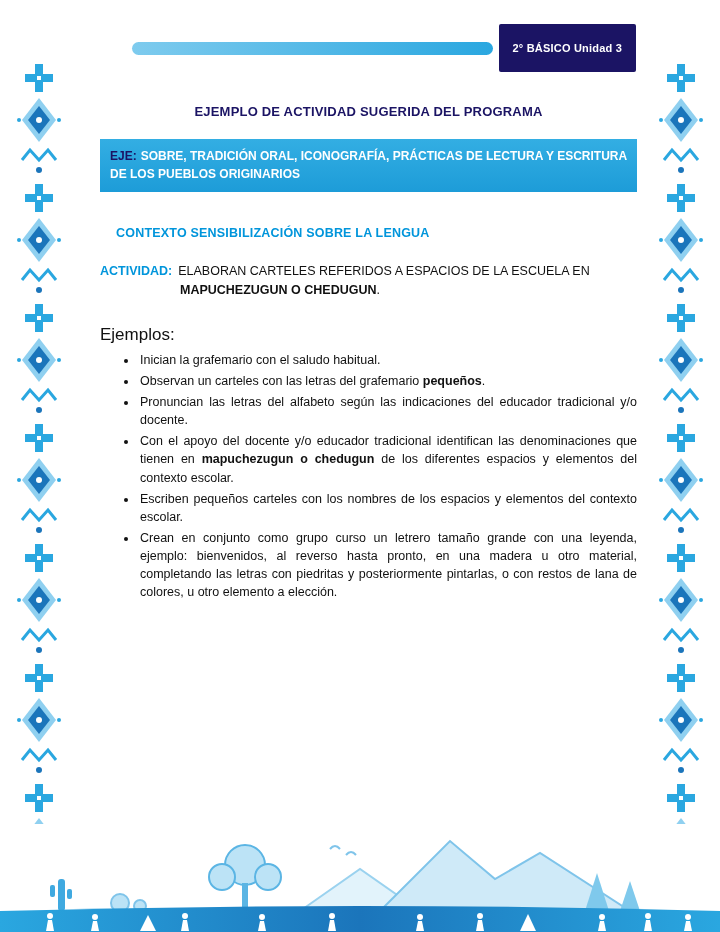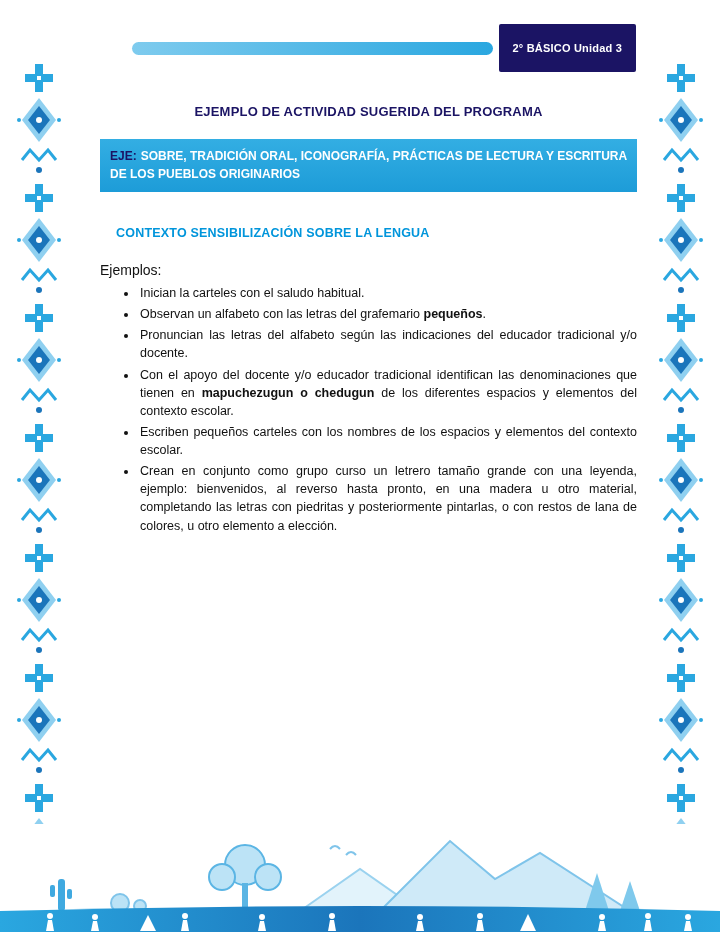--- a/index.html
+++ b/index.html
@@ -49,21 +49,21 @@
     color:#0095DB; letter-spacing:.2px;
   }
 
   .activity {
     margin:0 0 24px; font-size:12.5px; line-height:1.55;
     padding-left:80px; text-indent:-80px; color:#111;
   }
   .activity .act-label { color:#0095DB; font-weight:bold; margin-right:6px; }
   .activity b { font-weight:bold; }
 
-  .examples-label { margin:0 0 6px; font-size:14px; color:#111; }
+  .examples-label { margin:0 0 6px; font-size:17px; color:#111; }
 
   .examples-list {
     margin:0; padding-left:38px; font-size:12.5px; line-height:1.45;
     text-align:justify; color:#111;
   }
   .examples-list li { margin-bottom:3px; padding-left:2px; }
 
   
   .footer-art { position:absolute; left:0; bottom:0; width:720px; height:105px; }
   .footer-art svg { display:block; }
@@ -121,26 +121,29 @@
   <div class="content">
 
     <h1 class="title">EJEMPLO DE ACTIVIDAD SUGERIDA DEL PROGRAMA</h1>
 
     <div class="eje-banner">
       <span class="eje-label">EJE:</span><span>SOBRE, TRADICIÓN ORAL, ICONOGRAFÍA, PRÁCTICAS DE LECTURA Y ESCRITURA DE LOS PUEBLOS ORIGINARIOS</span>
     </div>
 
     <h2 class="context-heading">CONTEXTO SENSIBILIZACIÓN SOBRE LA LENGUA</h2>
 
+    <p class="activity">
+      <span class="act-label">ACTIVIDAD:</span><span><span>ELABORAN CARTELES REFERIDOS A ESPACIOS DE LA ESCUELA EN </span><b>MAPUCHEZUGUN O CHEDUGUN</b><span>.</span></span>
+    </p>
 
     <p class="examples-label">Ejemplos:</p>
 
     <ul class="examples-list">
-        <li><span>Inician la carteles con el saludo habitual.</span></li>
-        <li><span>Observan un alfabeto con las letras del grafemario </span><b>pequeños</b><span>.</span></li>
+        <li><span>Inician la grafemario con el saludo habitual.</span></li>
+        <li><span>Observan un carteles con las letras del grafemario </span><b>pequeños</b><span>.</span></li>
         <li><span>Pronuncian las letras del alfabeto según las indicaciones del educador tradicional y/o docente.</span></li>
         <li><span>Con el apoyo del docente y/o educador tradicional identifican las denominaciones que tienen en </span><b>mapuchezugun o chedugun</b><span> de los diferentes espacios y elementos del contexto escolar.</span></li>
         <li><span>Escriben pequeños carteles con los nombres de los espacios y elementos del contexto escolar.</span></li>
         <li><span>Crean en conjunto como grupo curso un letrero tamaño grande con una leyenda, ejemplo: bienvenidos, al reverso hasta pronto, en una madera u otro material, completando las letras con piedritas y posteriormente pintarlas, o con restos de lana de colores, u otro elemento a elección.</span></li>
       </ul>
 
   </div>
 
   <div class="footer-art">
     <svg width="720" height="105" viewBox="0 0 720 105" preserveAspectRatio="none">

